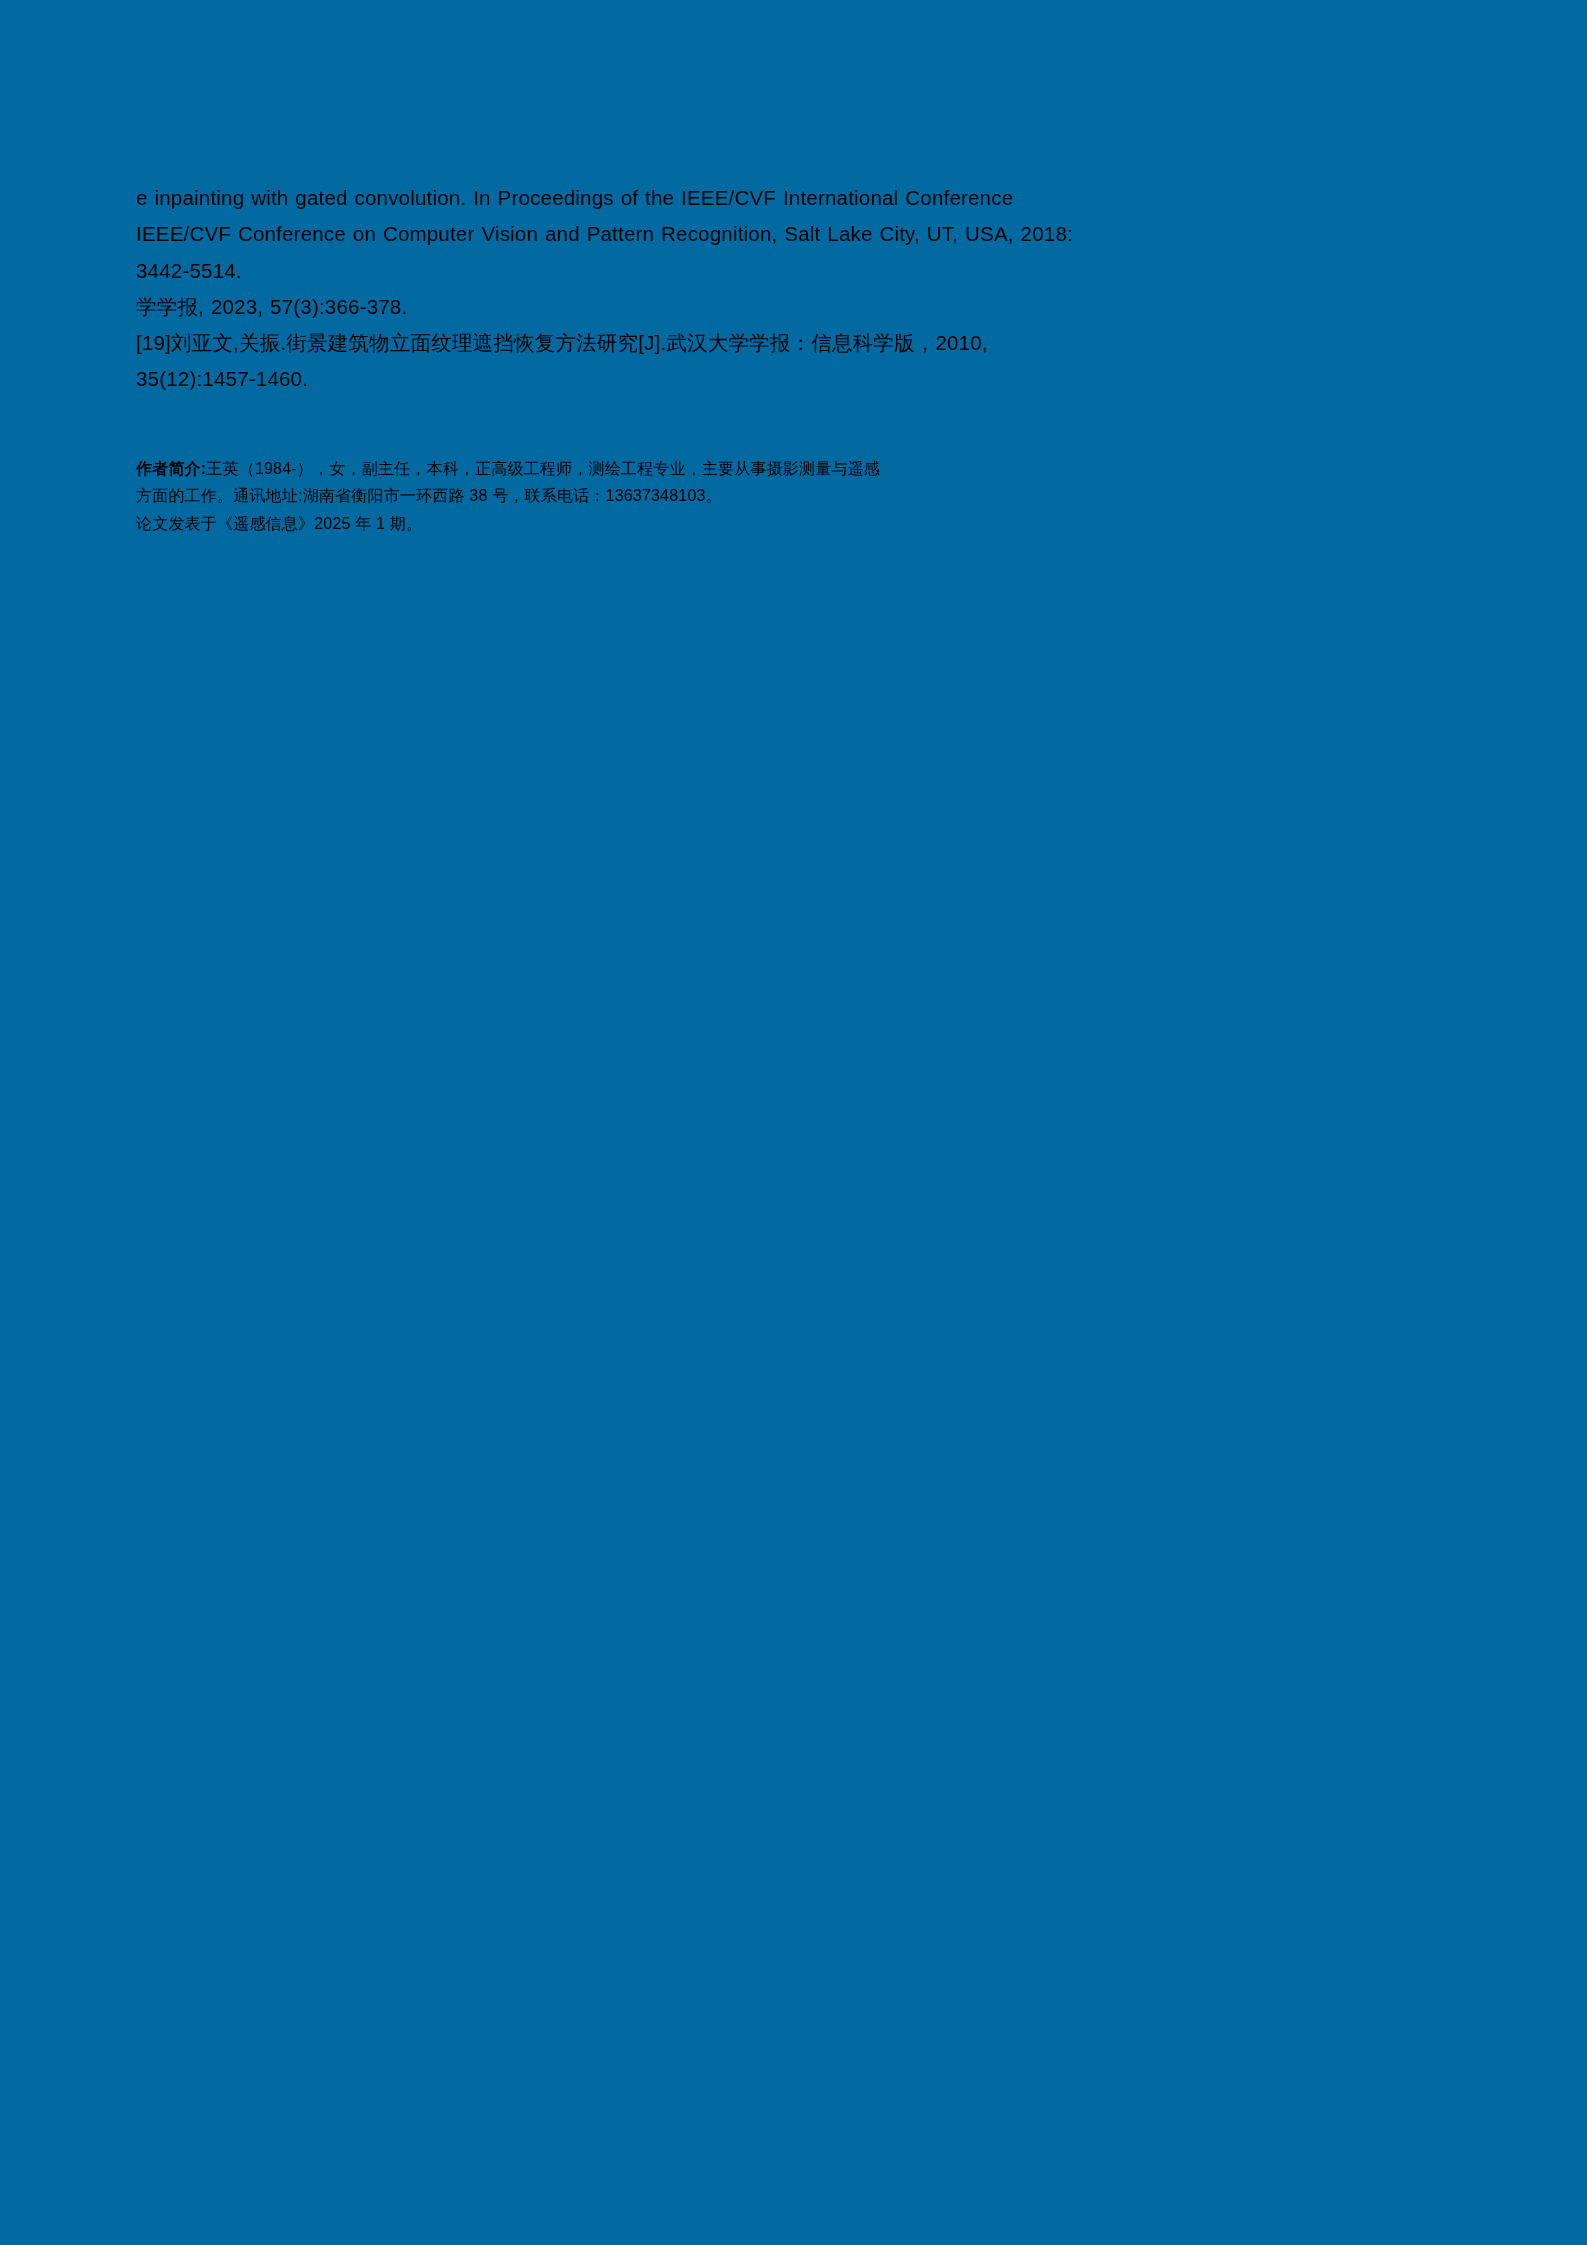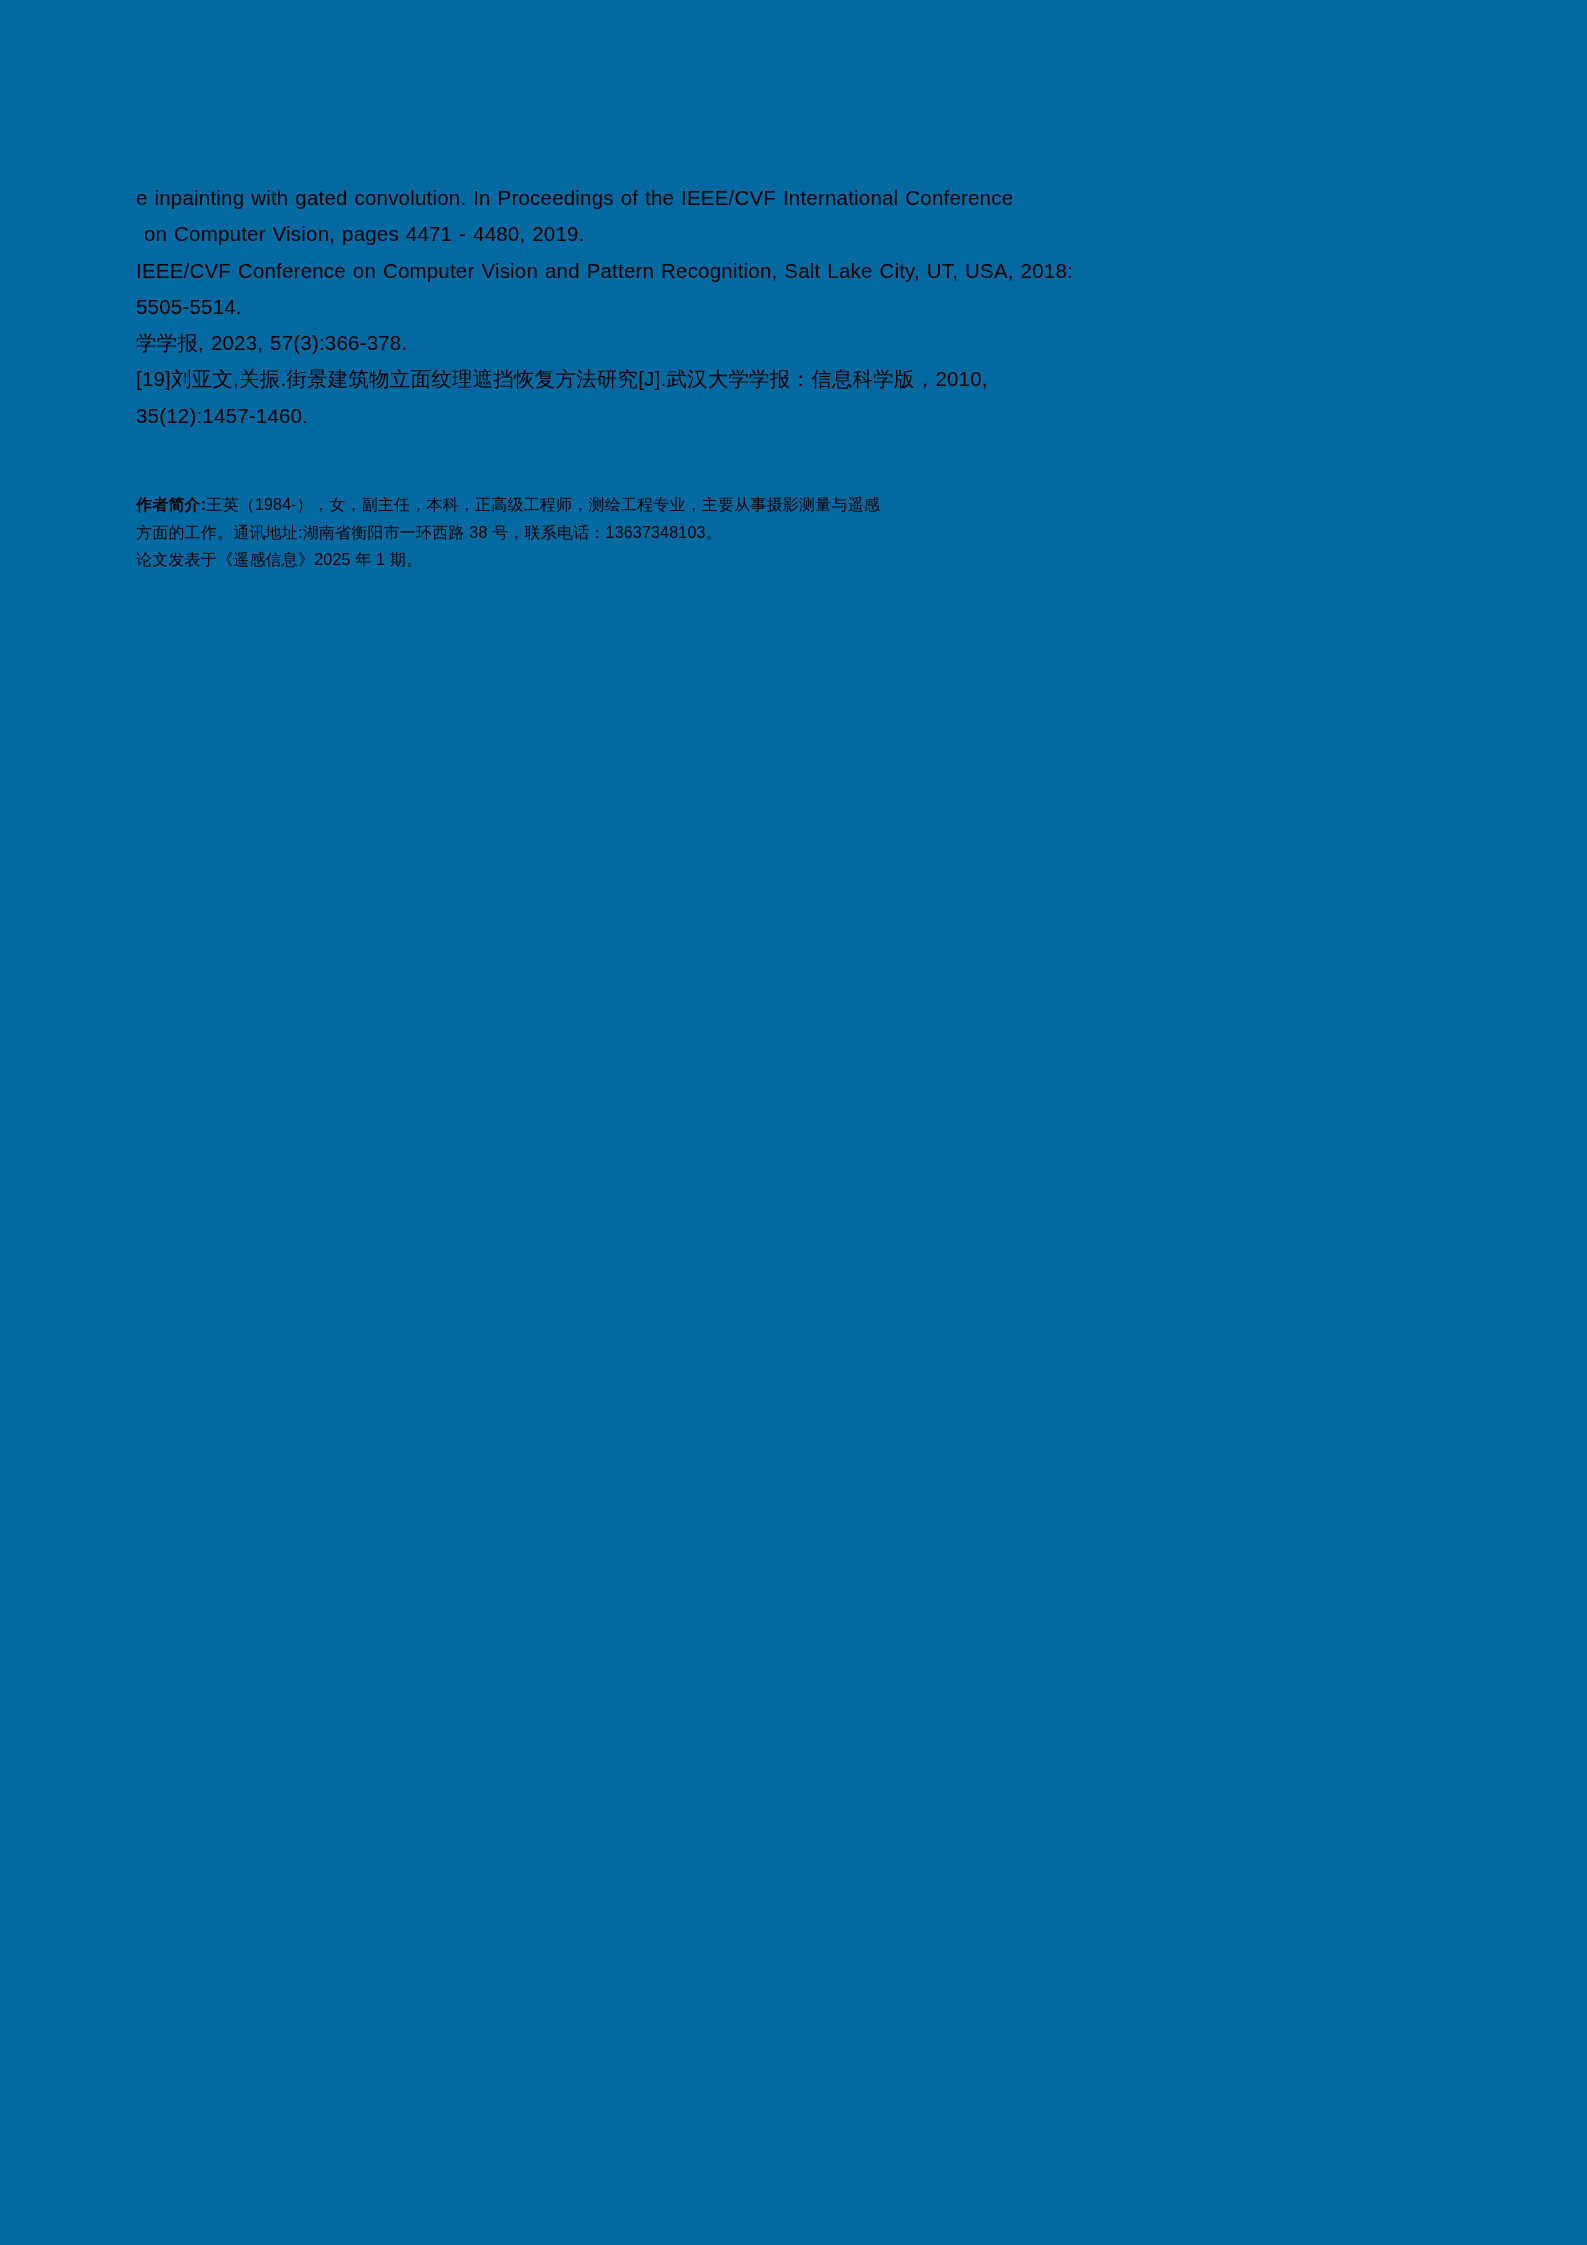--- a/index.html
+++ b/index.html
@@ -62,26 +62,25 @@
 </head>
 <body>
 
 <div class="page">
   <div class="content">
 
     <div class="ref-block">
 
       <div>
         <p class="ref-item">e inpainting with gated convolution. In Proceedings of the IEEE/CVF International Conference</p>
-        <p class="ref-item cont">on Computer Vision, pages 4471 - 4480, 2019.</p>
       </div>
 
       <div>
         <p class="ref-item">IEEE/CVF Conference on Computer Vision and Pattern Recognition, Salt Lake City, UT, USA, 2018:</p>
-        <p class="ref-item">5505-5514.</p>
+        <p class="ref-item">3442-5514.</p>
       </div>
 
       <div>
         <p class="ref-item">学学报, 2023, 57(3):366-378.</p>
       </div>
 
       <div>
         <p class="ref-item">[19]刘亚文,关振.街景建筑物立面纹理遮挡恢复方法研究[J].武汉大学学报：信息科学版，2010,</p>
         <p class="ref-item">35(12):1457-1460.</p>
       </div>

